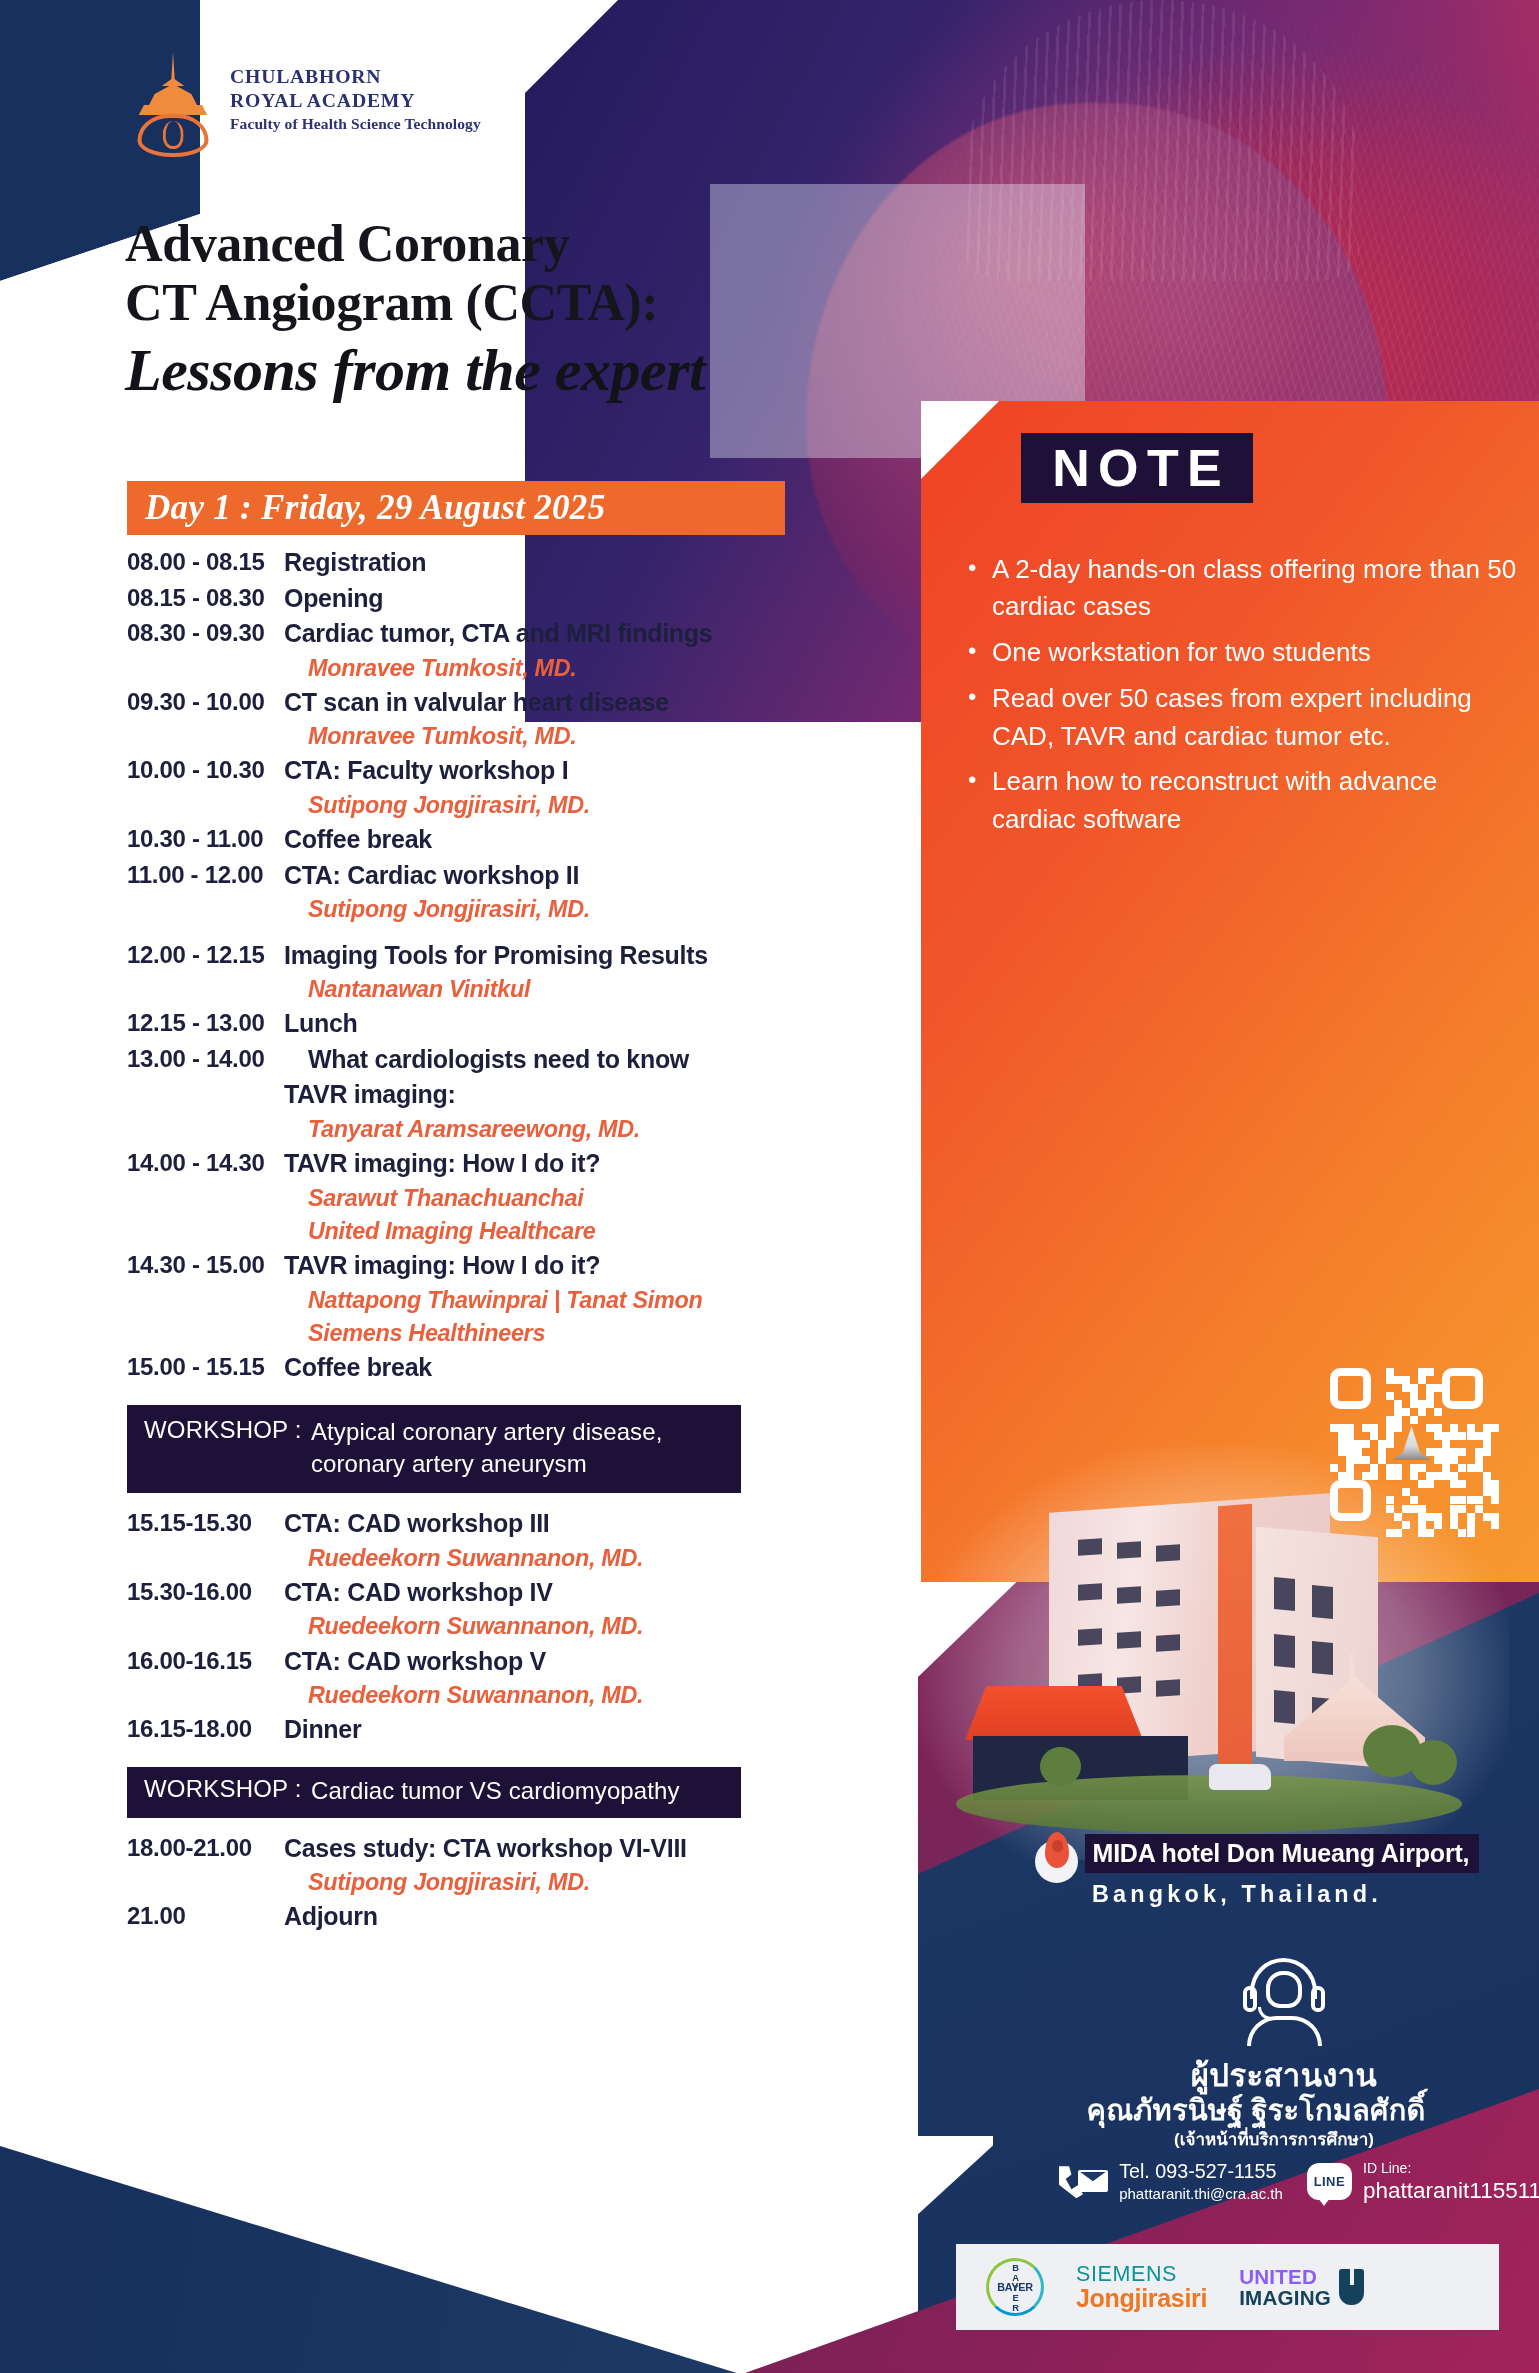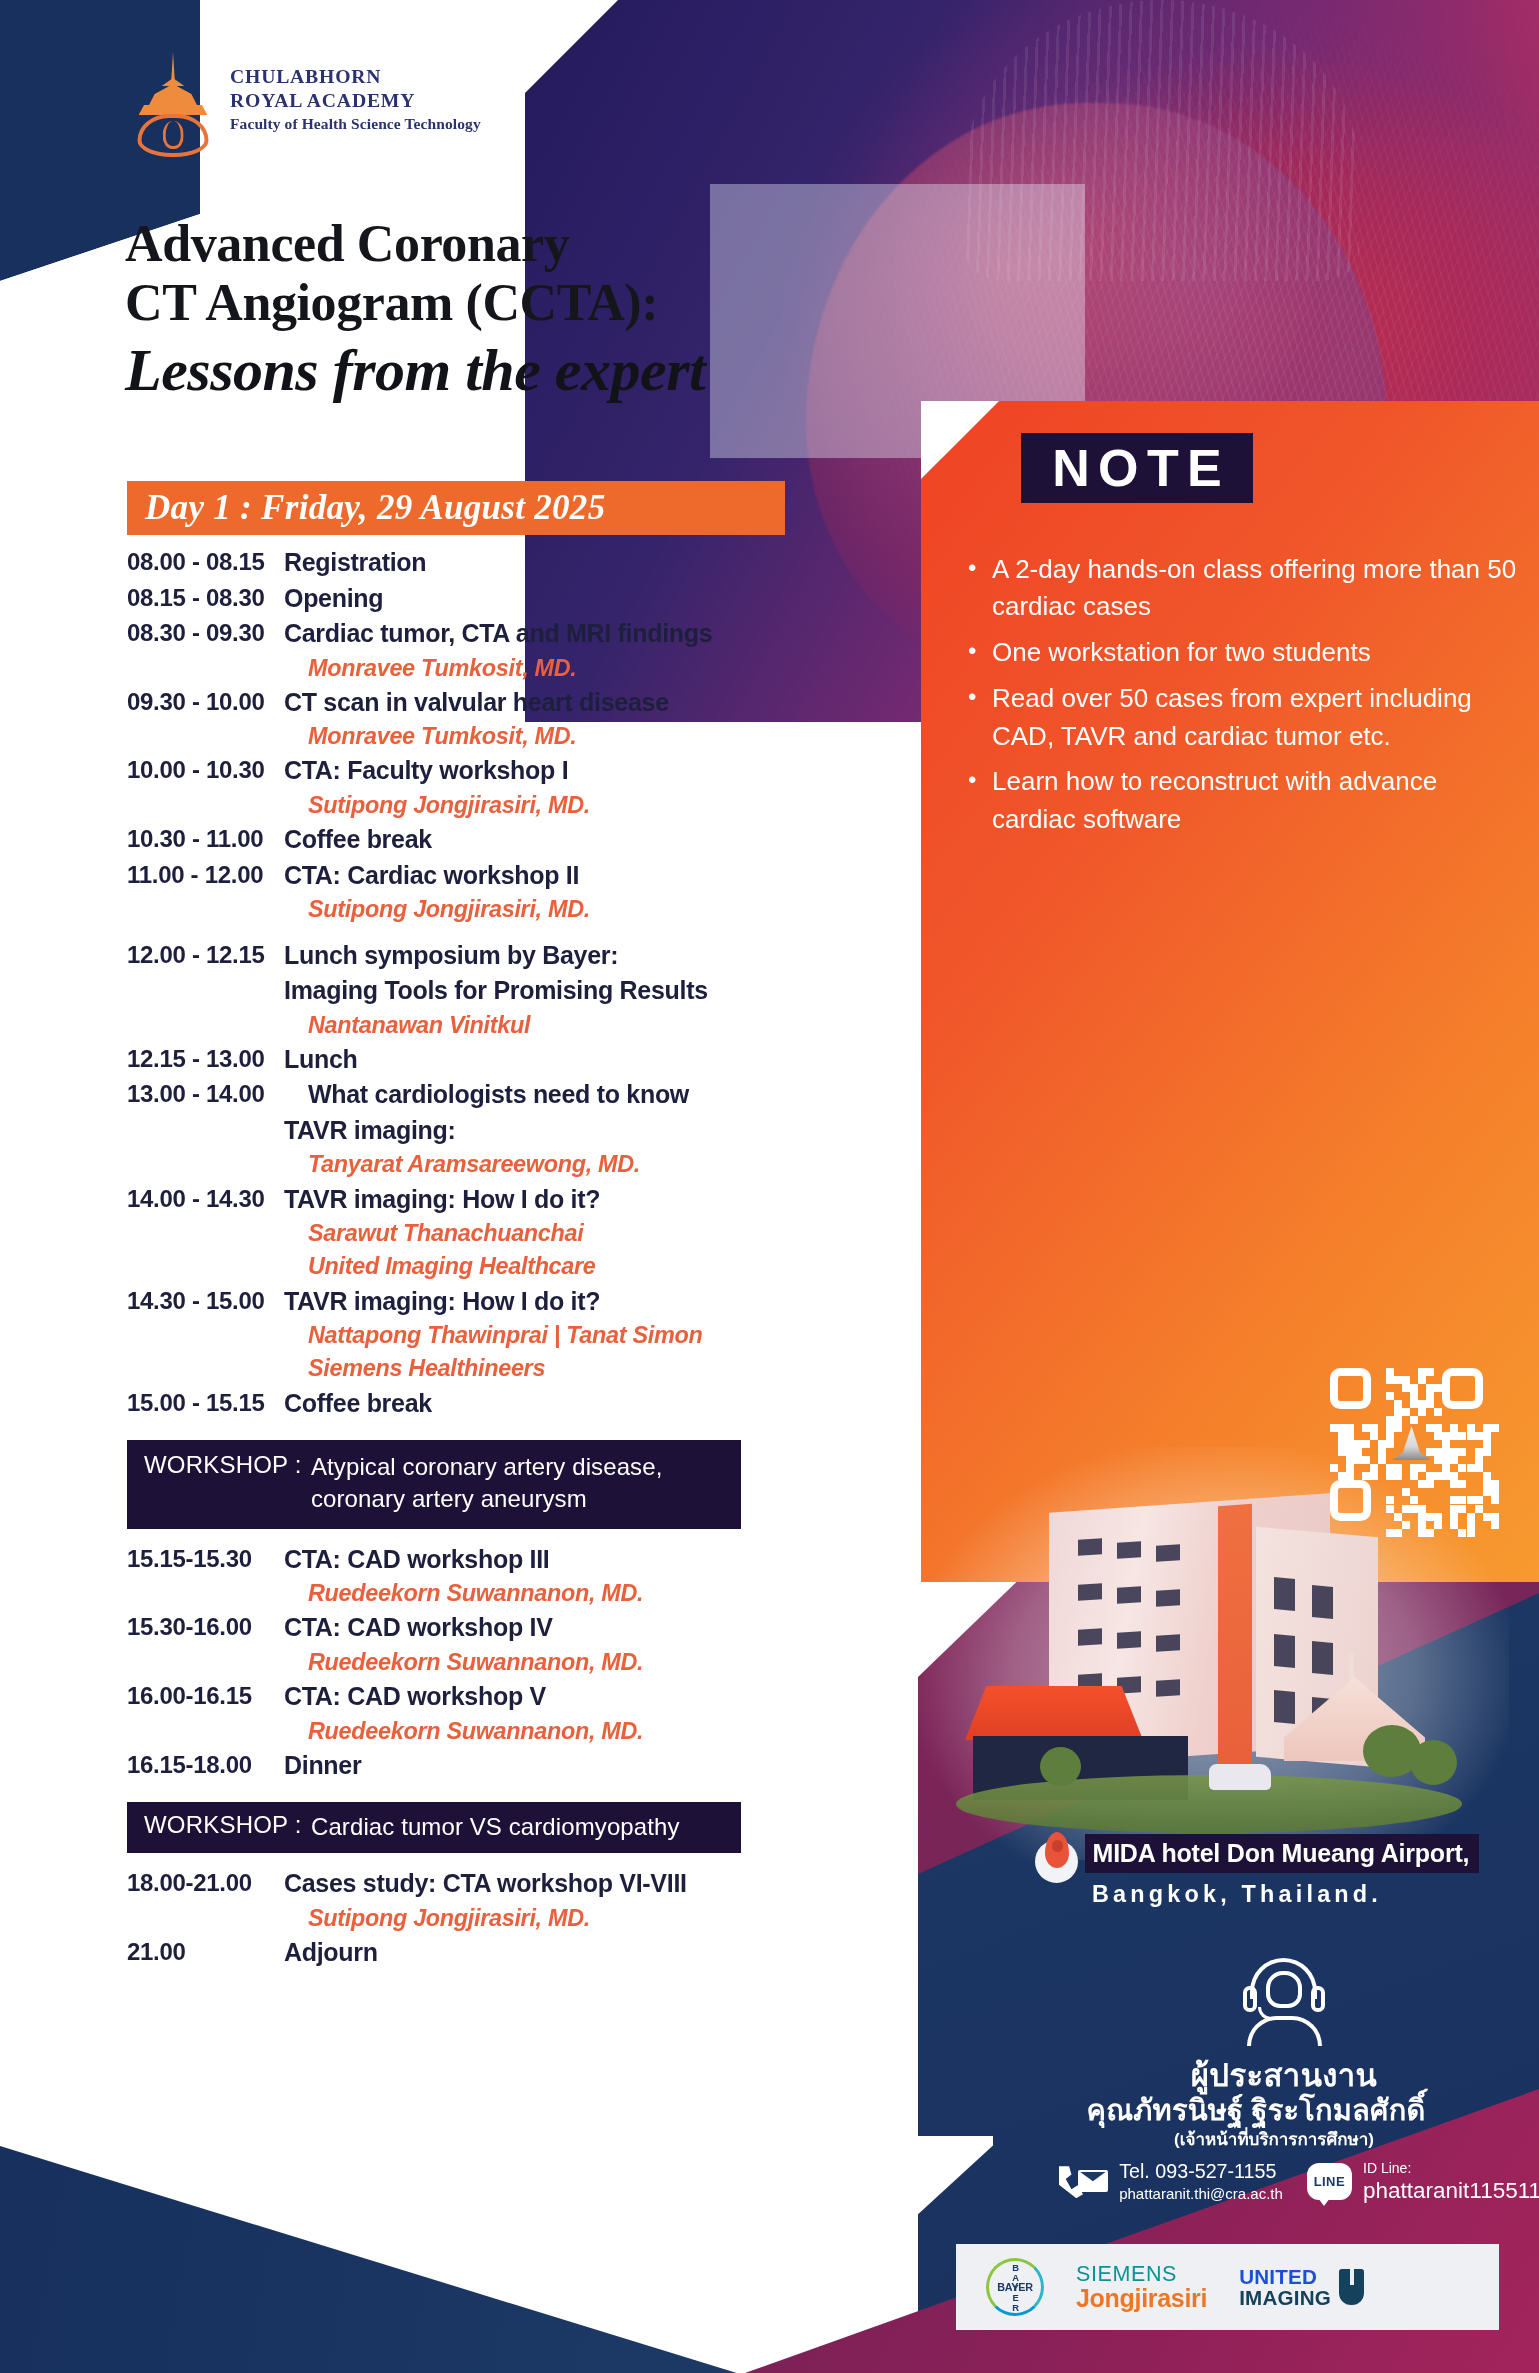--- a/index.html
+++ b/index.html
@@ -401,21 +401,21 @@
     position:absolute; font-size:9.4px; font-weight:700; color:#1a3a6b;
     letter-spacing:-0.9px; line-height:.88; writing-mode:vertical-rl; text-orientation:upright;
   }
   .bayer-h {
     font-size:10.8px; font-weight:700; color:#1a3a6b; letter-spacing:-0.3px;
   }
   .siemens { line-height:1.04; }
   .siemens-1 { font-size:21.5px; font-weight:400; color:#0a9396; letter-spacing:0.6px; }
   .siemens-2 { font-size:25px; font-weight:700; color:#ef7622; letter-spacing:-0.3px; }
   .united { line-height:1.02; display:flex; align-items:center; gap:8.4px; }
-  .united-t1 { font-size:20.6px; font-weight:700; color:#1d4ed8; letter-spacing:0.2px; }
+  .united-t1 { font-size:20.6px; font-weight:700; color:#8b5cf6; letter-spacing:0.2px; }
   .united-t2 { font-size:20.6px; font-weight:700; color:#14415c; letter-spacing:0.2px; }
   .united-mark {
     width:25px; height:36px; background:#14415c;
     border-radius:2.8px 2.8px 12px 12px; position:relative;
   }
   .united-mark:after {
     content:""; position:absolute; left:10.3px; top:0; width:4.7px; height:16px; background:#eef0f3;
   }
 </style>
 </head>
@@ -515,21 +515,20 @@
           <div class="time">11.00 - 12.00</div>
           <div class="body">
             <div class="topic">CTA: Cardiac workshop II</div>
             <div class="speaker">Sutipong Jongjirasiri, MD.</div>
           </div>
         </div>
         <div class="gap-sm"></div>
         <div class="row">
           <div class="time">12.00 - 12.15</div>
           <div class="body">
-            <div class="topic">Lunch symposium by Bayer:</div>
             <div class="topic">Imaging Tools for Promising Results</div>
             <div class="speaker">Nantanawan Vinitkul</div>
           </div>
         </div>
         <div class="row">
           <div class="time">12.15 - 13.00</div>
           <div class="body">
             <div class="topic">Lunch</div>
           </div>
         </div>

